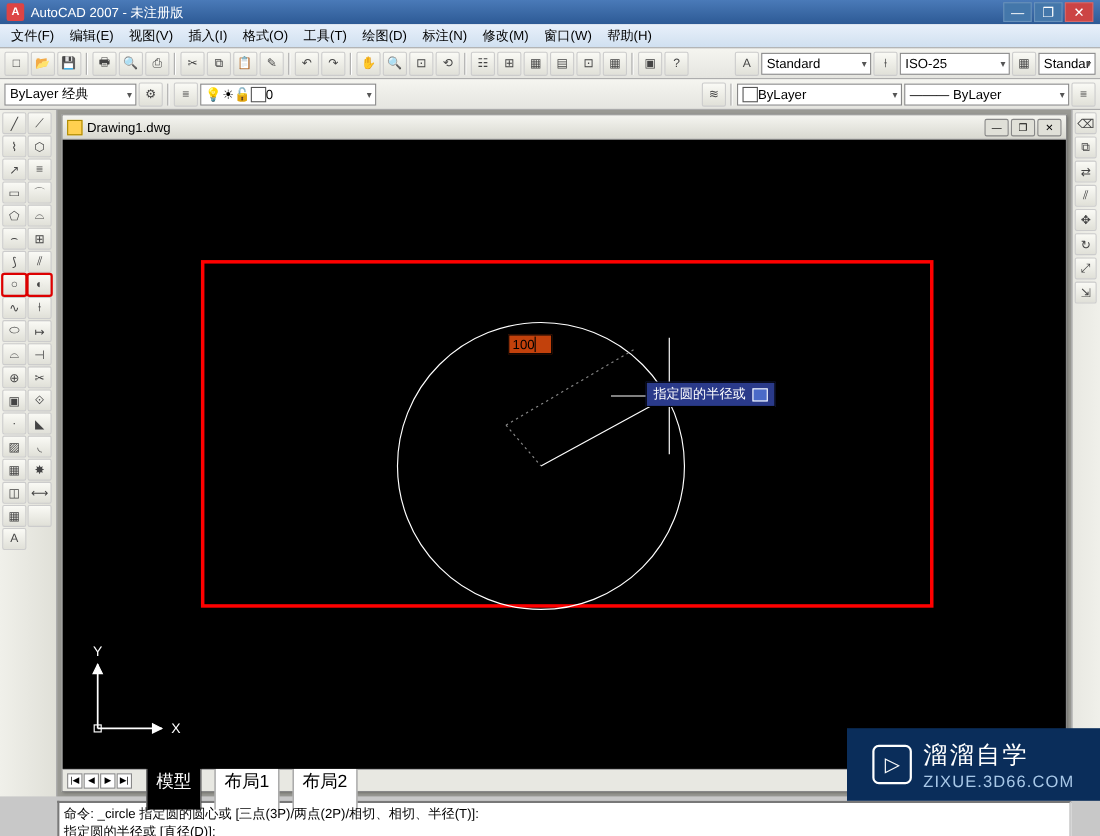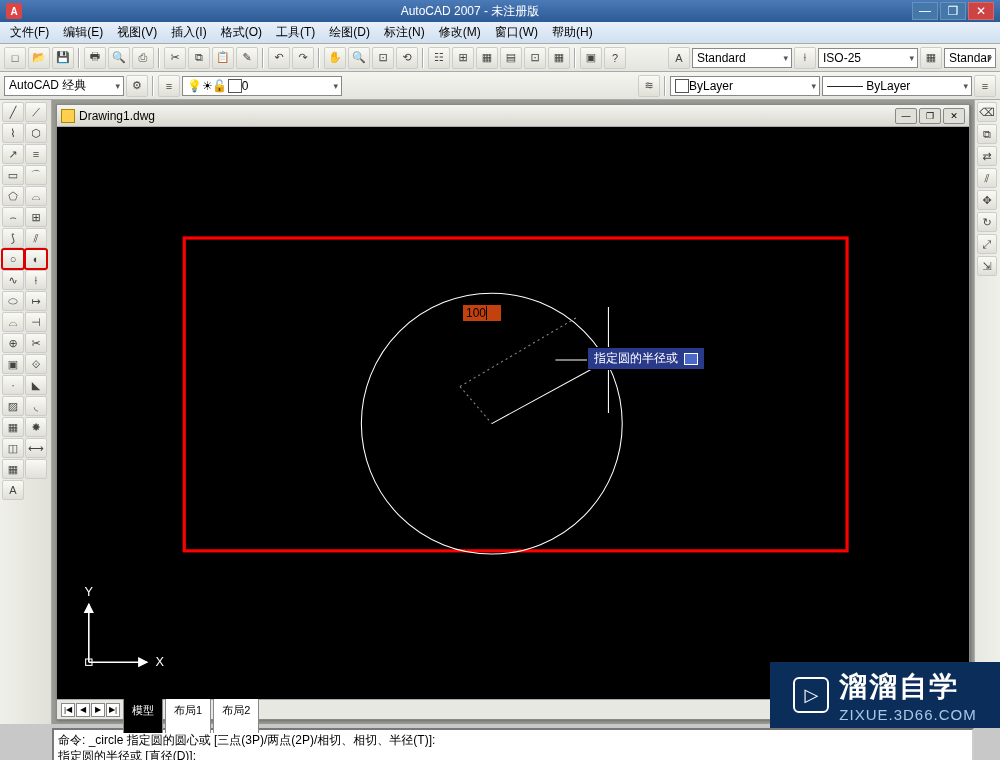--- a/index.html
+++ b/index.html
@@ -1,21 +1,21 @@
 <!DOCTYPE html>
 <html><head>
 <meta charset="utf-8">
 <style>
 * { margin: 0; padding: 0; box-sizing: border-box; font-family: "Microsoft YaHei", SimSun, sans-serif; font-size: 12px; }
 body { background: #c8c8c8; width: 1000px; height: 760px; overflow: hidden; position: relative; }
 
 
 .titlebar { height: 22px; background: linear-gradient(#4a7ab8, #2d5a95); color: #fff; display: flex; align-items: center; padding: 0 6px; }
 .titlebar .logo { width: 16px; height: 16px; background: #d44; margin-right: 6px; border-radius: 2px; display:flex;align-items:center;justify-content:center;font-size:10px;font-weight:bold;}
-.titlebar .title { flex: 1; text-align: center; }
+.titlebar .title { flex: 1; }
 .titlebar .winbtns { display: flex; gap: 2px; }
 .titlebar .winbtn { width: 26px; height: 18px; background: #47a; border: 1px solid #fff3; display:flex;align-items:center;justify-content:center;color:#fff; }
 .titlebar .winbtn.close { background: #c44; }
 
 
 .menubar { height: 22px; background: linear-gradient(#e8f0fa, #d0e0f0); display: flex; align-items: center; padding: 0 4px; gap: 2px; border-bottom: 1px solid #aaa; }
 .menubar .menu-item { padding: 2px 6px; cursor: default; }
 
 
 .toolbar { height: 28px; background: linear-gradient(#f5f5f0, #e5e5e0); border-bottom: 1px solid #aaa; display: flex; align-items: center; padding: 0 4px; gap: 2px; }
@@ -41,32 +41,32 @@
 .doctitle .dicon { width:14px;height:14px;background:#ffd050;border:1px solid #aa8800;margin-right:4px;}
 .doctitle .dtitle { flex:1; }
 .doctitle .dbtns { display:flex; gap:2px;}
 .doctitle .dbtn { width:22px;height:16px;background:#e0e0d8;border:1px solid #888;border-radius:2px;display:flex;align-items:center;justify-content:center;font-size:9px;}
 
 .canvas-wrap { flex:1; position:relative; background:#000; }
 .canvas-svg { width:100%; height:100%; display:block;}
 
 .tabbar { height:20px; background:#e8e8e2; display:flex; align-items:center; padding:0 4px; border-top:1px solid #aaa;}
 .tabbar .tnav { width:14px;height:14px;border:1px solid #888;background:#fff;display:flex;align-items:center;justify-content:center;font-size:8px;margin-right:1px;}
-.tabbar .tab { padding: 15px 8px; background:#fff; border:1px solid #888; border-bottom:none; margin-left:2px; font-size:11px;}
+.tabbar .tab { padding: 15px 8px; background:#fff; border:1px solid #888; border-bottom:none; margin-left:12px; font-size:16px;}
 .tabbar .tab.active { background:#000; color:#fff;}
 
 
 .cmd-area { height: 40px; background:#fff; border:2px inset #ccc; margin: 4px 26px 0 52px; padding:2px 4px; font-family: SimSun, monospace; font-size:12px; overflow:hidden;}
 .cmd-area .cmdline { white-space:nowrap; line-height:16px;}
 
 
 .watermark { position:absolute; right:0; bottom:32px; width:230px; height:66px; background:#0a2d5a; color:#fff; display:flex; align-items:center; justify-content:center; gap:10px;}
 .watermark .wicon { width:36px;height:36px;border:2px solid #fff;border-radius:6px;display:flex;align-items:center;justify-content:center;font-size:18px;}
 .watermark .wtext { display:flex;flex-direction:column;}
-.watermark .wtext .big { font-size:28px; font-weight:bold; letter-spacing:2px;}
+.watermark .wtext .big { font-size:22px; font-weight:normal; letter-spacing:2px;}
 .watermark .wtext .small { font-size:15px; letter-spacing:1px; color:#a8c8e8;}
 
 
 .dyninput { position:absolute; background:#c2410c; border:1px solid #000; padding:1px 3px; font-family:monospace; font-size:12px; min-width:40px;}
 .dyntooltip { position:absolute; background:#2a3a8a; color:#fff; padding:2px 6px; font-size:12px; border:1px solid #000; display:flex;align-items:center;gap:6px;}
 .dyntooltip .ticon { width:14px;height:12px;background:#4a6ac8;border:1px solid #fff;}
 </style>
 </head>
 <body>
 
@@ -132,21 +132,21 @@
   <div style="flex:1"></div>
   <div class="tbtn">A</div>
   <div class="tcombo" style="min-width:100px">Standard</div>
   <div class="tbtn">⟊</div>
   <div class="tcombo" style="min-width:100px">ISO-25</div>
   <div class="tbtn">▦</div>
   <div class="tcombo" style="min-width:50px">Standar</div>
 </div>
 
 <div class="toolbar">
-  <div class="tcombo" style="min-width:120px">AutoCAD 经典</div>
+  <div class="tcombo" style="min-width:120px">ByLayer 经典</div>
   <div class="tbtn">⚙</div>
   <div class="tsep"></div>
   <div class="tbtn">≡</div>
   <div class="tcombo" style="min-width:160px">
     <span>💡</span>
     <span>☀</span>
     <span>🔓</span>
     <span class="tswatch" style="background:#fff"></span>
     <span>0</span>
   </div>

